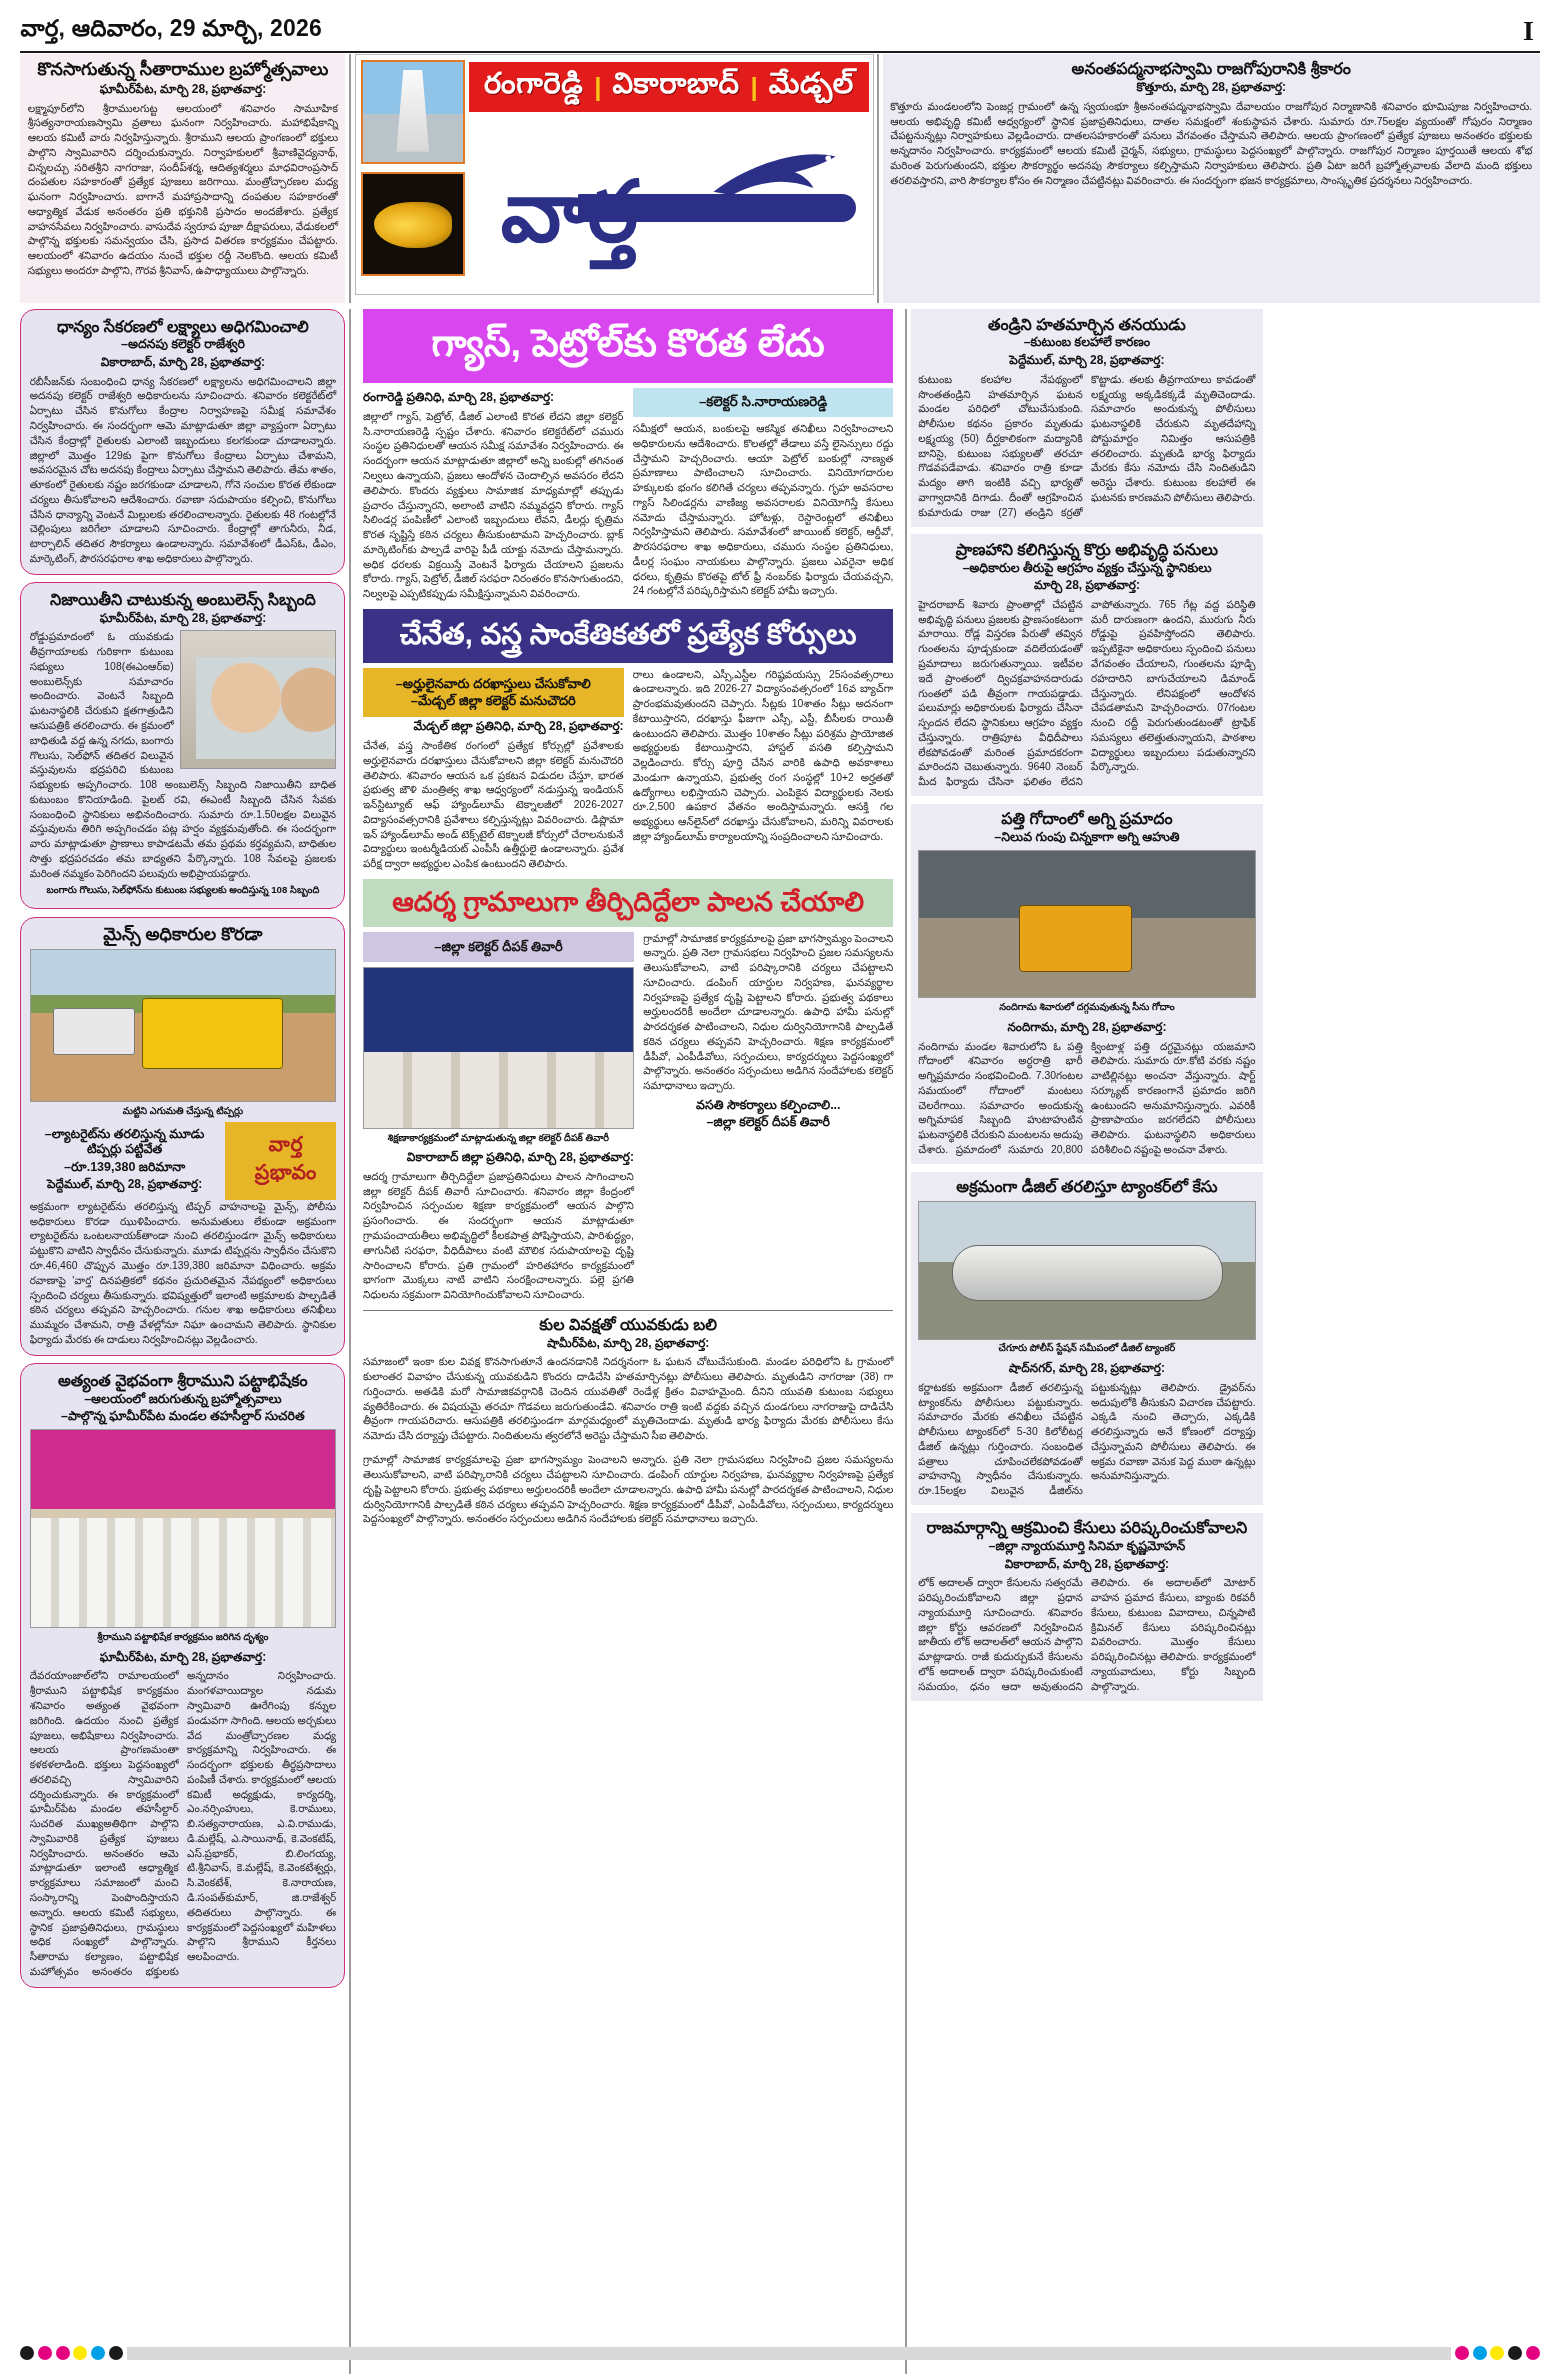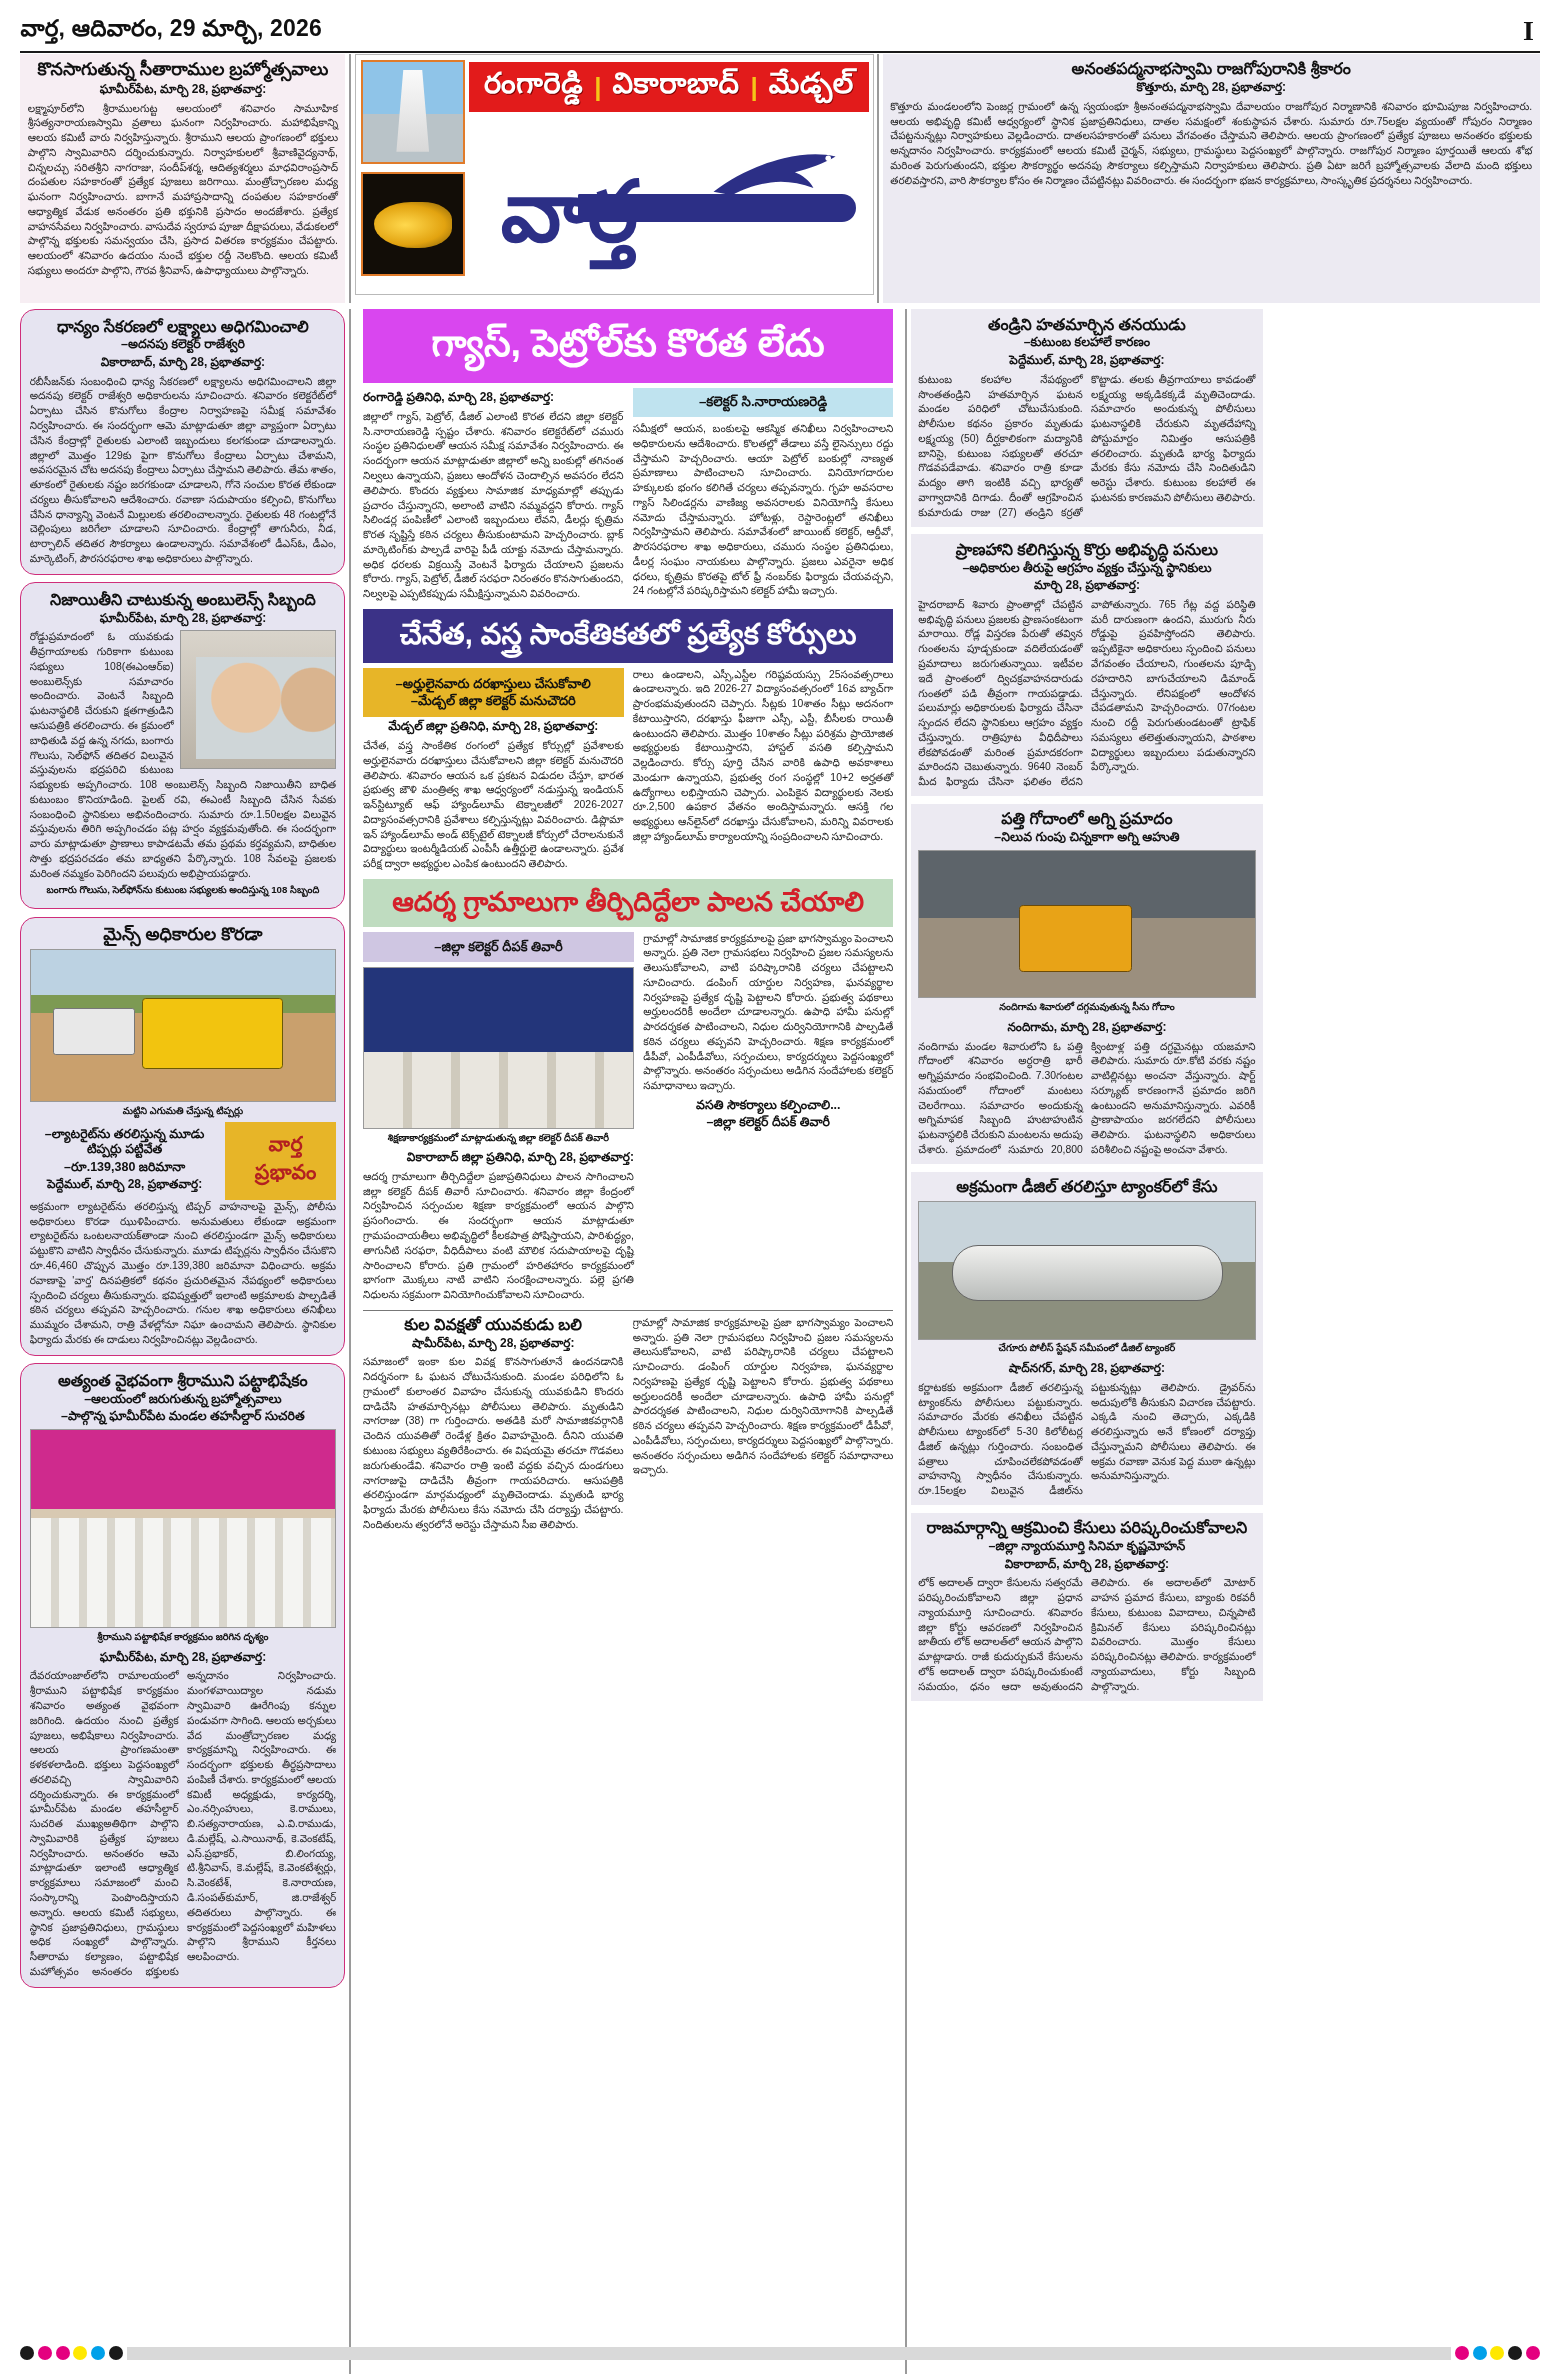--- a/index.html
+++ b/index.html
@@ -235,21 +235,21 @@
       </div>
 
       <div class="art">
         <div class="ban ban-indigo">చేనేత, వస్త్ర సాంకేతికతలో ప్రత్యేక కోర్సులు</div>
         <div style="display:flex;gap:9.3px;margin-top:4.6px;">
           <div style="flex:1 1 50%;">
             <div class="kicker-yellow">
               <div>–అర్హులైనవారు దరఖాస్తులు చేసుకోవాలి</div>
               <div>–మేడ్చల్ జిల్లా కలెక్టర్ మనుచౌదరి</div>
             </div>
-            <div class="dateline" style="text-align:center;">మేడ్చల్ జిల్లా ప్రతినిధి, మార్చి 28, ప్రభాతవార్త:</div>
+            <div class="dateline" style="text-align:right;">మేడ్చల్ జిల్లా ప్రతినిధి, మార్చి 28, ప్రభాతవార్త:</div>
             <div class="body-txt">చేనేత, వస్త్ర సాంకేతిక రంగంలో ప్రత్యేక కోర్సుల్లో ప్రవేశాలకు అర్హులైనవారు దరఖాస్తులు చేసుకోవాలని జిల్లా కలెక్టర్ మనుచౌదరి తెలిపారు. శనివారం ఆయన ఒక ప్రకటన విడుదల చేస్తూ, భారత ప్రభుత్వ జౌళి మంత్రిత్వ శాఖ ఆధ్వర్యంలో నడుస్తున్న ఇండియన్ ఇన్‌స్టిట్యూట్ ఆఫ్ హ్యాండ్‌లూమ్ టెక్నాలజీలో 2026-2027 విద్యాసంవత్సరానికి ప్రవేశాలు కల్పిస్తున్నట్లు వివరించారు. డిప్లొమా ఇన్ హ్యాండ్‌లూమ్ అండ్ టెక్స్‌టైల్ టెక్నాలజీ కోర్సులో చేరాలనుకునే విద్యార్థులు ఇంటర్మీడియట్ ఎంపీసీ ఉత్తీర్ణులై ఉండాలన్నారు. ప్రవేశ పరీక్ష ద్వారా అభ్యర్థుల ఎంపిక ఉంటుందని తెలిపారు.</div>
           </div>
           <div style="flex:1 1 50%;">
             <div class="body-txt">రాలు ఉండాలని, ఎస్సీ,ఎస్టీల గరిష్ఠవయస్సు 25సంవత్సరాలు ఉండాలన్నారు. ఇది 2026-27 విద్యాసంవత్సరంలో 16వ బ్యాచ్‌గా ప్రారంభమవుతుందని చెప్పారు. సీట్లకు 10శాతం సీట్లు అదనంగా కేటాయిస్తారని, దరఖాస్తు ఫీజుగా ఎస్సీ, ఎస్టీ, బీసీలకు రాయితీ ఉంటుందని తెలిపారు. మొత్తం 10శాతం సీట్లు పరిశ్రమ ప్రాయోజిత అభ్యర్థులకు కేటాయిస్తారని, హాస్టల్ వసతి కల్పిస్తామని వెల్లడించారు. కోర్సు పూర్తి చేసిన వారికి ఉపాధి అవకాశాలు మెండుగా ఉన్నాయని, ప్రభుత్వ రంగ సంస్థల్లో 10+2 అర్హతతో ఉద్యోగాలు లభిస్తాయని చెప్పారు. ఎంపికైన విద్యార్థులకు నెలకు రూ.2,500 ఉపకార వేతనం అందిస్తామన్నారు. ఆసక్తి గల అభ్యర్థులు ఆన్‌లైన్‌లో దరఖాస్తు చేసుకోవాలని, మరిన్ని వివరాలకు జిల్లా హ్యాండ్‌లూమ్ కార్యాలయాన్ని సంప్రదించాలని సూచించారు.</div>
           </div>
         </div>
       </div>
 
       <div class="art">
         <div class="ban ban-green">ఆదర్శ గ్రామాలుగా తీర్చిదిద్దేలా పాలన చేయాలి</div>
@@ -264,21 +264,21 @@
           <div style="flex:1 1 48%;">
             <div class="body-txt">గ్రామాల్లో సామాజిక కార్యక్రమాలపై ప్రజా భాగస్వామ్యం పెంచాలని అన్నారు. ప్రతి నెలా గ్రామసభలు నిర్వహించి ప్రజల సమస్యలను తెలుసుకోవాలని, వాటి పరిష్కారానికి చర్యలు చేపట్టాలని సూచించారు. డంపింగ్ యార్డుల నిర్వహణ, ఘనవ్యర్థాల నిర్వహణపై ప్రత్యేక దృష్టి పెట్టాలని కోరారు. ప్రభుత్వ పథకాలు అర్హులందరికీ అందేలా చూడాలన్నారు. ఉపాధి హామీ పనుల్లో పారదర్శకత పాటించాలని, నిధుల దుర్వినియోగానికి పాల్పడితే కఠిన చర్యలు తప్పవని హెచ్చరించారు. శిక్షణ కార్యక్రమంలో డీపీవో, ఎంపీడీవోలు, సర్పంచులు, కార్యదర్శులు పెద్దసంఖ్యలో పాల్గొన్నారు. అనంతరం సర్పంచులు అడిగిన సందేహాలకు కలెక్టర్ సమాధానాలు ఇచ్చారు.</div>
             <div class="sub" style="margin-top:3.7px;">వసతి సౌకర్యాలు కల్పించాలి...</div>
             <div class="sub">–జిల్లా కలెక్టర్ దీపక్ తివారీ</div>
           </div>
         </div>
       </div>
 
       <div class="art">
         <div style="border-top:1.9px solid #777;padding-top:4.6px;">
-          <div style="display:flex;gap:9.3px;">
+          <div style="display:flex;gap:9.3px;flex-direction:column;">
             <div style="flex:1 1 50%;">
               <div class="hl hl-md">కుల వివక్షతో యువకుడు బలి</div>
               <div class="dateline">షామీర్‌పేట, మార్చి 28, ప్రభాతవార్త:</div>
               <div class="body-txt">సమాజంలో ఇంకా కుల వివక్ష కొనసాగుతూనే ఉందనడానికి నిదర్శనంగా ఓ ఘటన చోటుచేసుకుంది. మండల పరిధిలోని ఓ గ్రామంలో కులాంతర వివాహం చేసుకున్న యువకుడిని కొందరు దాడిచేసి హతమార్చినట్లు పోలీసులు తెలిపారు. మృతుడిని నాగరాజు (38) గా గుర్తించారు. అతడికి మరో సామాజికవర్గానికి చెందిన యువతితో రెండేళ్ల క్రితం వివాహమైంది. దీనిని యువతి కుటుంబ సభ్యులు వ్యతిరేకించారు. ఈ విషయమై తరచూ గొడవలు జరుగుతుండేవి. శనివారం రాత్రి ఇంటి వద్దకు వచ్చిన దుండగులు నాగరాజుపై దాడిచేసి తీవ్రంగా గాయపరిచారు. ఆసుపత్రికి తరలిస్తుండగా మార్గమధ్యంలో మృతిచెందాడు. మృతుడి భార్య ఫిర్యాదు మేరకు పోలీసులు కేసు నమోదు చేసి దర్యాప్తు చేపట్టారు. నిందితులను త్వరలోనే అరెస్టు చేస్తామని సీఐ తెలిపారు.</div>
             </div>
             <div style="flex:1 1 50%;">
               <div class="body-txt">గ్రామాల్లో సామాజిక కార్యక్రమాలపై ప్రజా భాగస్వామ్యం పెంచాలని అన్నారు. ప్రతి నెలా గ్రామసభలు నిర్వహించి ప్రజల సమస్యలను తెలుసుకోవాలని, వాటి పరిష్కారానికి చర్యలు చేపట్టాలని సూచించారు. డంపింగ్ యార్డుల నిర్వహణ, ఘనవ్యర్థాల నిర్వహణపై ప్రత్యేక దృష్టి పెట్టాలని కోరారు. ప్రభుత్వ పథకాలు అర్హులందరికీ అందేలా చూడాలన్నారు. ఉపాధి హామీ పనుల్లో పారదర్శకత పాటించాలని, నిధుల దుర్వినియోగానికి పాల్పడితే కఠిన చర్యలు తప్పవని హెచ్చరించారు. శిక్షణ కార్యక్రమంలో డీపీవో, ఎంపీడీవోలు, సర్పంచులు, కార్యదర్శులు పెద్దసంఖ్యలో పాల్గొన్నారు. అనంతరం సర్పంచులు అడిగిన సందేహాలకు కలెక్టర్ సమాధానాలు ఇచ్చారు.</div>
             </div>
           </div>
         </div>

